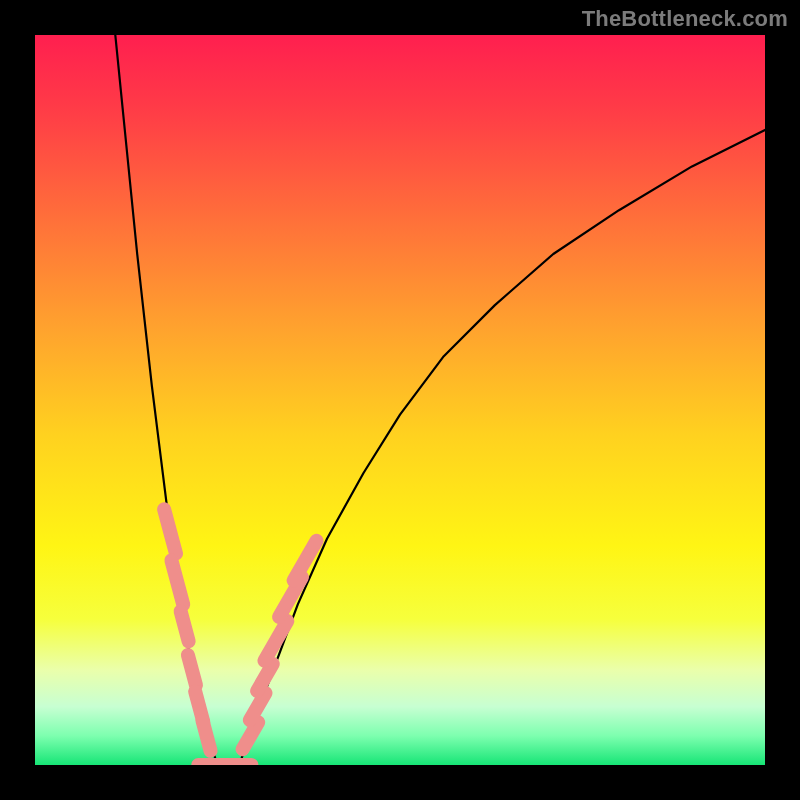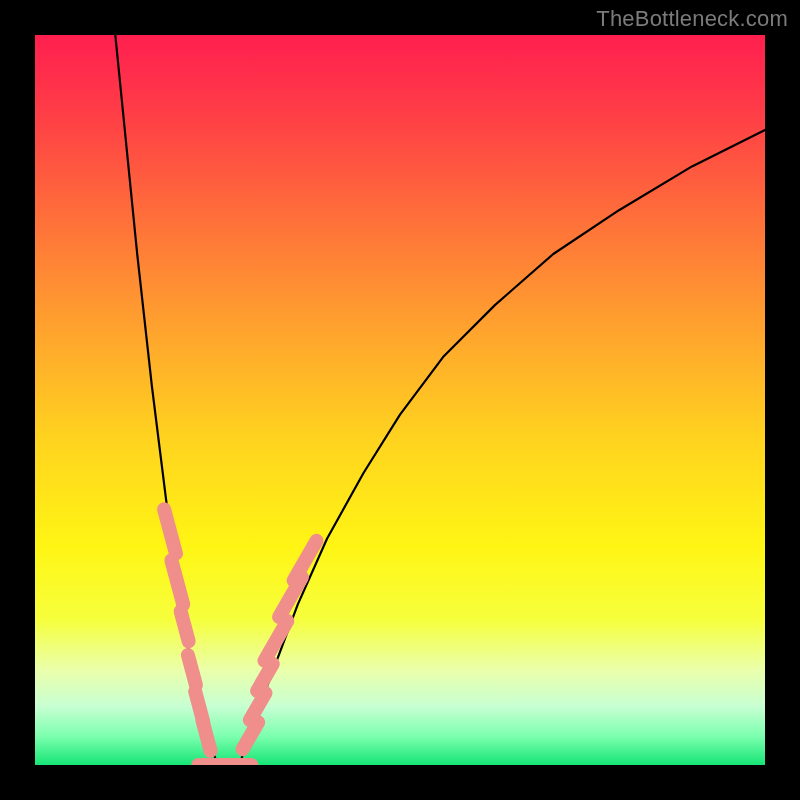--- a/index.html
+++ b/index.html
@@ -25,21 +25,21 @@
     top: 35px;
     width: 730px;
     height: 730px;
   }
   .watermark {
     position: absolute;
     top: 6px;
     right: 12px;
     color: #7b7b7b;
     font-size: 22px;
-    font-weight: 400;
+    font-weight: 700;
     letter-spacing: 0.2px;
     user-select: none;
   }
   svg {
     display: block;
   }
 </style>
 </head>
 <body>
 

